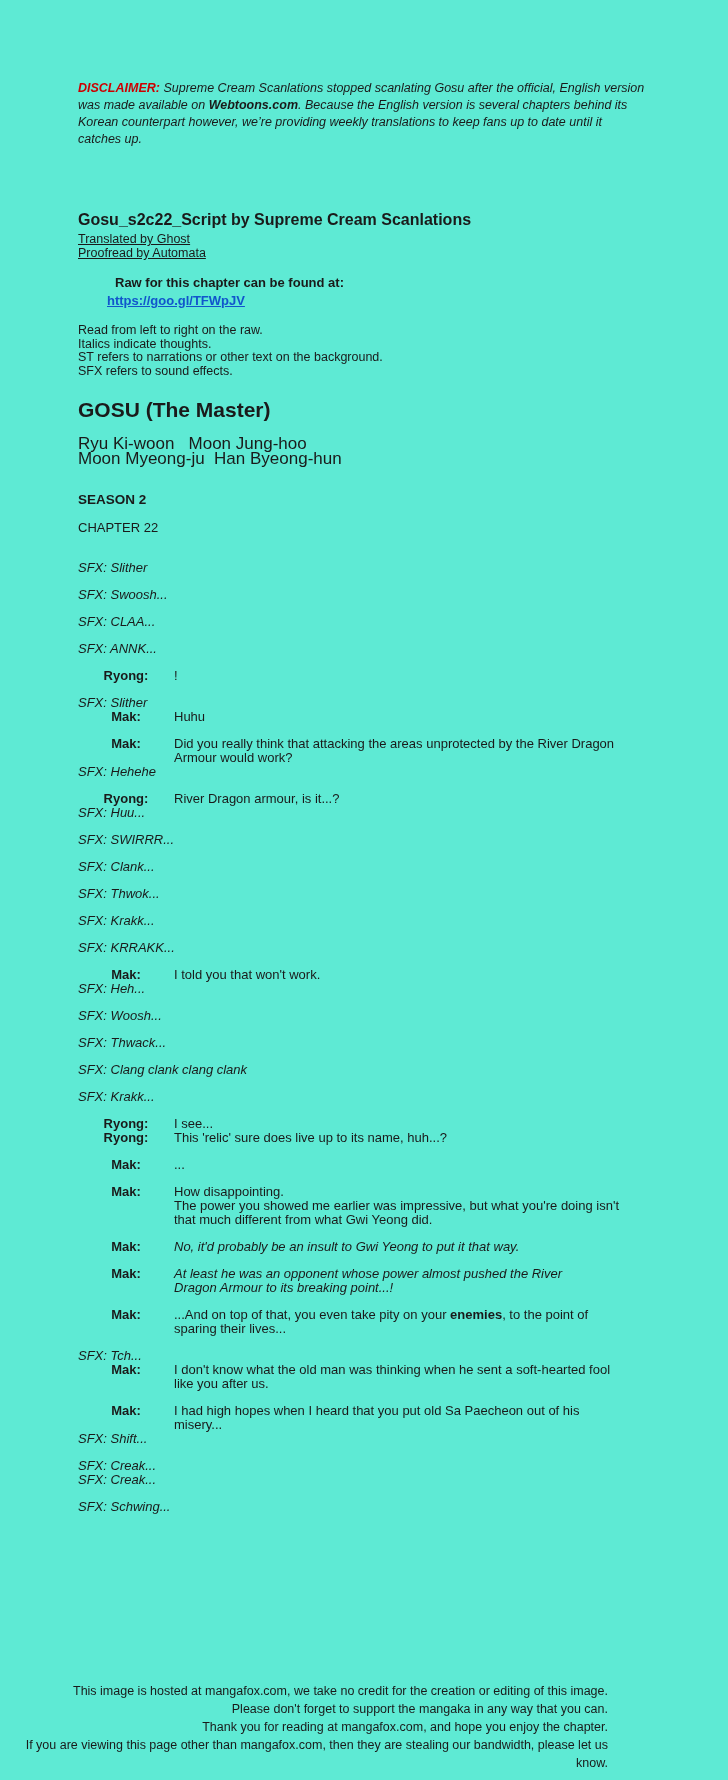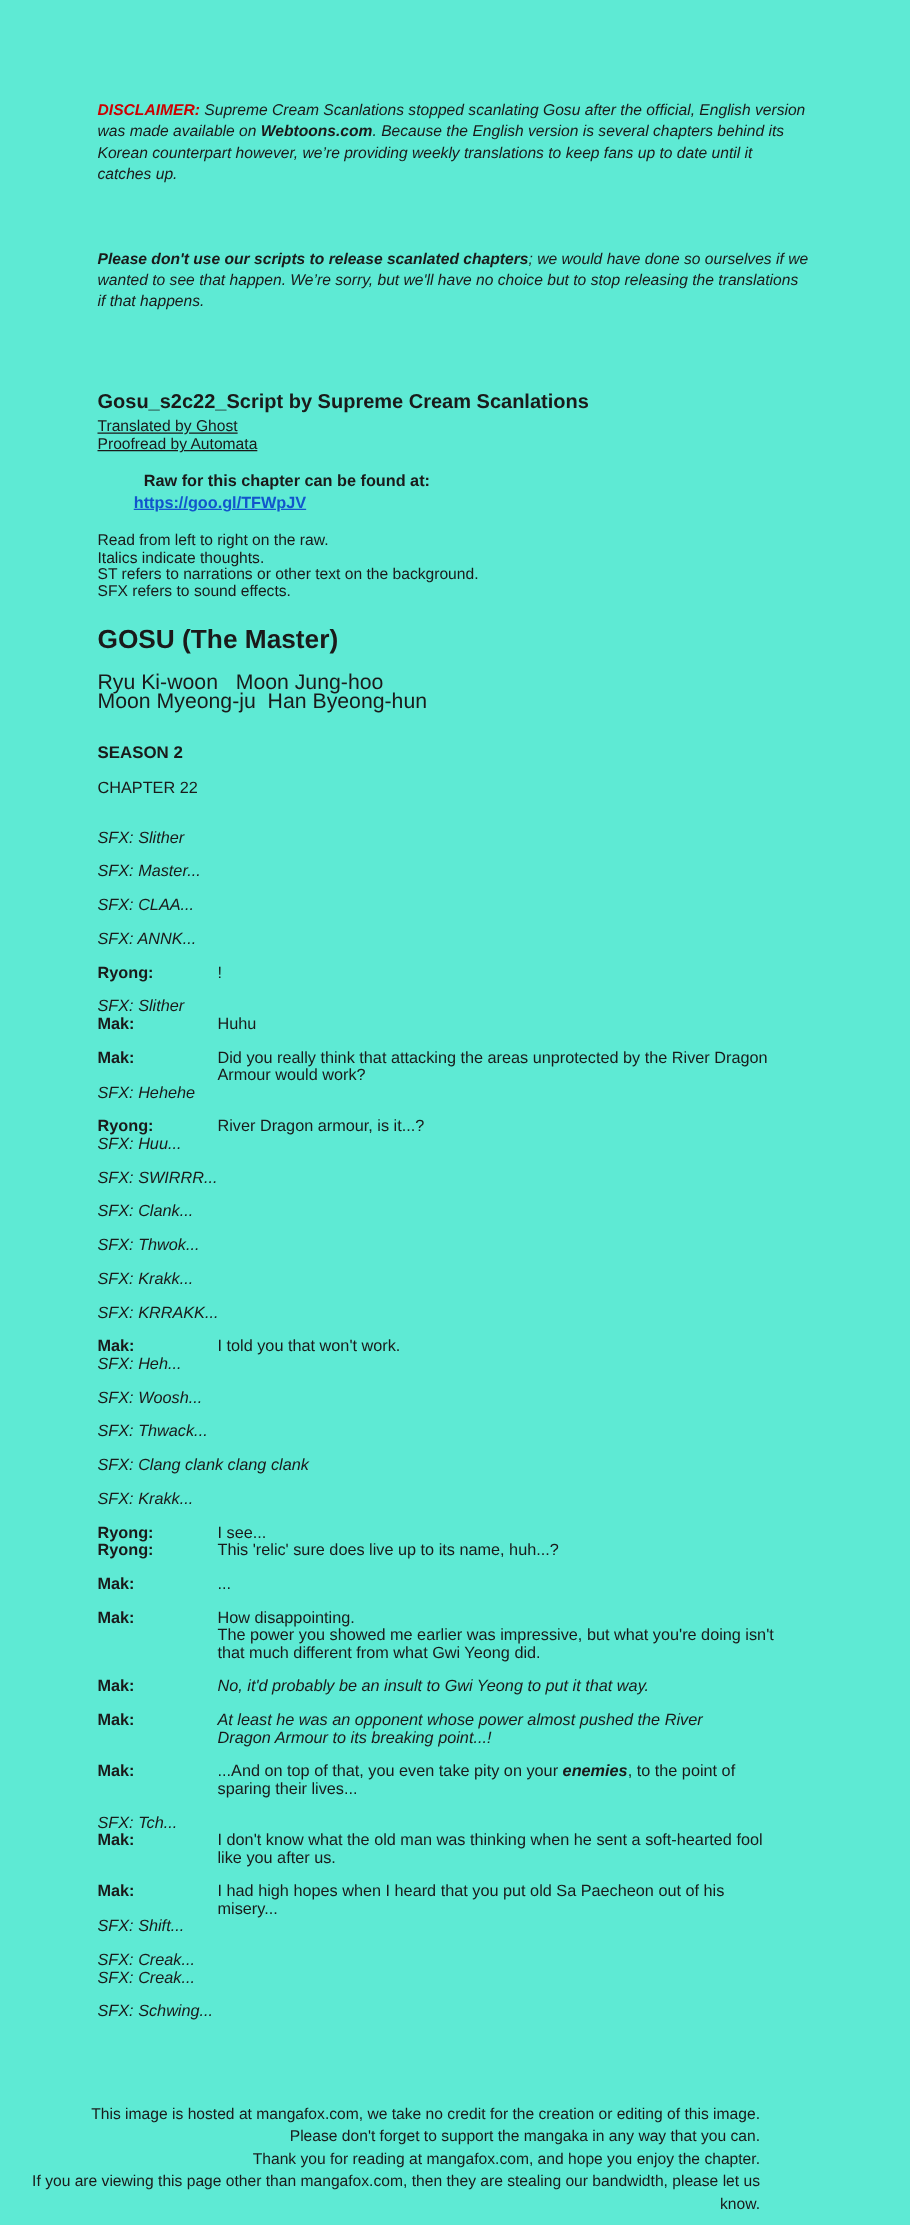--- a/index.html
+++ b/index.html
@@ -24,40 +24,37 @@
 
   .author-credits { margin-top:13px; }
   .author-line { font-size:17px; line-height:15px; white-space:pre; }
 
   .season-label { margin-top:26px; font-size:13.5px; font-weight:bold; line-height:16px; }
   .chapter-label { margin-top:12px; font-size:13px; line-height:16px; }
 
   .script-body { margin-top:25px; font-size:13px; }
   .block { margin-bottom:13px; }
   .sline { display:flex; line-height:14px; }
-  .speaker { width:96px; flex:none; font-weight:bold; }
+  .speaker { width:96px; flex:none; font-weight:bold;text-align:center; }
   .ltext { white-space:pre-wrap; }
 
   .footer { position:absolute; left:0; bottom:8px; width:608px; text-align:right; }
   .footer-line { font-size:12.5px; line-height:18px; color:#1a1a1a; }
 </style>
 </head>
 <body>
 
 <div class="page">
   <div class="content">
 
     <div class="disclaimer">
       <div class="p1"><span style="font-weight: bold; font-style: italic; color: rgb(204, 0, 0);">DISCLAIMER:</span><span style="font-style: italic;"> Supreme Cream Scanlations stopped scanlating Gosu after the official, English version
 was made available on </span><span style="font-weight: bold; font-style: italic;">Webtoons.com</span><span style="font-style: italic;">. Because the English version is several chapters behind its
 Korean counterpart however, we’re providing weekly translations to keep fans up to date until it
 catches up.</span></div>
-      <div class="p2"><span style="font-weight: bold; font-style: italic;">Please don't use our scripts to release scanlated chapters</span><span style="font-style: italic;">; we would have done so ourselves if we
-wanted to see that happen. We’re sorry, but we'll have no choice but to stop releasing the translations
-if that happens.</span></div>
     </div>
 
     <div class="doc-title">Gosu_s2c22_Script by Supreme Cream Scanlations</div>
     <div class="credits-block">
       <div class="credit-line">Translated by Ghost</div>
       <div class="credit-line">Proofread by Automata</div>
     </div>
 
     <div class="raw-label">Raw for this chapter can be found at:</div>
     <a class="raw-link" style="color:#1155cc;padding-left:29px;">https://goo.gl/TFWpJV</a>
@@ -80,21 +77,21 @@
     <div class="chapter-label">CHAPTER 22</div>
 
     <div class="script-body">
         <div class="block">
           <div class="sline">
             <span class="ltext"><span style="font-style: italic;">SFX: Slither</span></span>
           </div>
         </div>
         <div class="block">
           <div class="sline">
-            <span class="ltext"><span style="font-style: italic;">SFX: Master...</span></span>
+            <span class="ltext"><span style="font-style: italic;">SFX: Swoosh...</span></span>
           </div>
         </div>
         <div class="block">
           <div class="sline">
             <span class="ltext"><span style="font-style: italic;">SFX: CLAA...</span></span>
           </div>
         </div>
         <div class="block">
           <div class="sline">
             <span class="ltext"><span style="font-style: italic;">SFX: ANNK...</span></span>
@@ -221,21 +218,21 @@
         <div class="block">
           <div class="sline">
             <span class="speaker">Mak:</span>
             <span class="ltext"><span style="font-style: italic;">At least he was an opponent whose power almost pushed the River
 Dragon Armour to its breaking point...!</span></span>
           </div>
         </div>
         <div class="block">
           <div class="sline">
             <span class="speaker">Mak:</span>
-            <span class="ltext"><span>...And on top of that, you even take pity on your </span><span style="font-weight: bold; font-style: italic; margin-top: 40px;">enemies</span><span>, to the point of
+            <span class="ltext"><span>...And on top of that, you even take pity on your </span><span style="font-weight: bold;  margin-top: 40px;">enemies</span><span>, to the point of
 sparing their lives...</span></span>
           </div>
         </div>
         <div class="block">
           <div class="sline">
             <span class="ltext"><span style="font-style: italic;">SFX: Tch...</span></span>
           </div>
           <div class="sline">
             <span class="speaker">Mak:</span>
             <span class="ltext"><span>I don't know what the old man was thinking when he sent a soft-hearted fool

